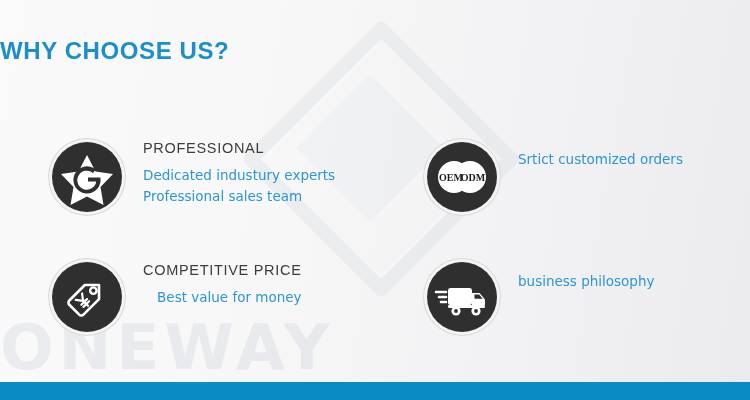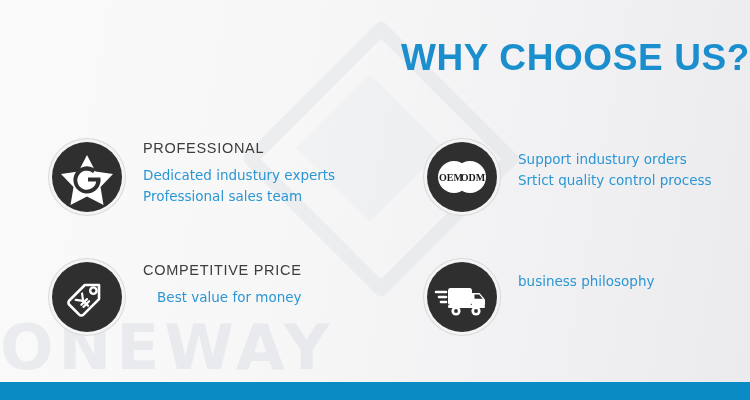--- a/index.html
+++ b/index.html
@@ -57,22 +57,22 @@
     user-select: none;
     line-height: 1;
   }
 
   
   .title {
     position: absolute;
     left: 0;
     right: 0;
     top: 38px;
-    text-align: right;
-    font-size: 37px;
+    text-align: left;
+    font-size: 24px;
     font-weight: bold;
     letter-spacing: 0.6px;
     color: #1b8fce;
     line-height: 1.1;
   }
 
   
   .grid {
     position: absolute;
     left: 0;
@@ -175,22 +175,21 @@
           <svg width="70" height="70" viewBox="0 0 70 70">
             <circle cx="27" cy="35" r="16" fill="#ffffff"></circle>
             <circle cx="43" cy="35" r="16" fill="#ffffff"></circle>
             <path d="M35 21.5 a16 16 0 0 0 0 27 a16 16 0 0 1 0 -27 z" fill="#2f2f2f" opacity="0.10"></path>
             <text x="24" y="39" font-family="'Liberation Serif', serif" font-size="10" font-weight="bold" fill="#1a1a1a" text-anchor="middle">OEM</text>
             <text x="46" y="39" font-family="'Liberation Serif', serif" font-size="10" font-weight="bold" fill="#1a1a1a" text-anchor="middle">ODM</text>
           </svg>
         </div>
         <div class="ftext">
           <div class="flines">
-            <div class="fline">Support industury orders</div>
-            <div class="fline">Srtict quality control process</div>
+            <div class="fline">Srtict customized orders</div>
           </div>
         </div>
       </div>
     </div>
 
     <div class="row row2" style="margin-top:38px;">
 
       <div class="cell left">
         <div class="badge">
           <svg width="70" height="70" viewBox="0 0 70 70">

